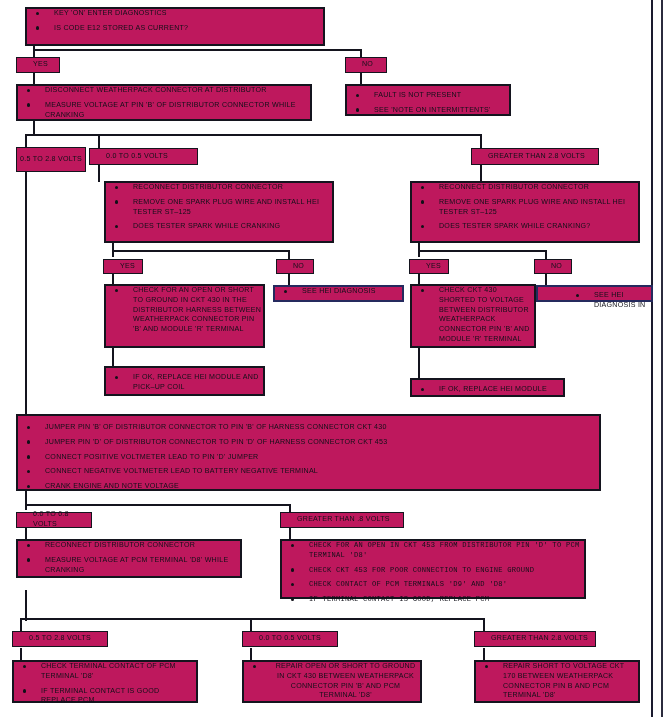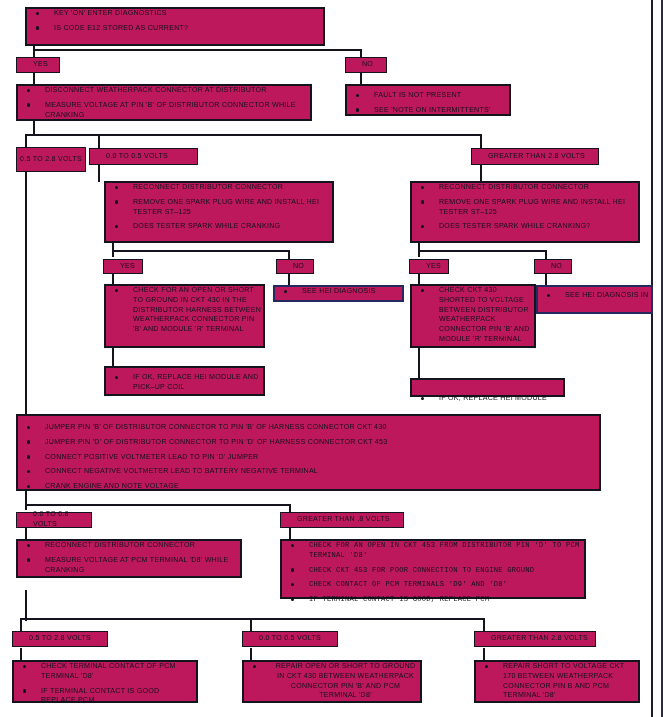--- a/index.html
+++ b/index.html
@@ -222,34 +222,34 @@
       <li>SEE HEI DIAGNOSIS</li>
     </ul>
   </div>
 
   <div class="box" style="left:410px; top:284px; width:126px; height:64px;">
     <ul class="blist inner">
       <li>CHECK CKT 430 SHORTED TO VOLTAGE BETWEEN DISTRIBUTOR WEATHERPACK CONNECTOR PIN 'B' AND MODULE 'R' TERMINAL</li>
     </ul>
   </div>
 
-  <div class="box blue" style="left:536px; top:285px; width:117px; height:29px;">
+  <div class="box blue" style="left:536px; top:285px; width:117px; height:17px;padding-left:29px;">
     <ul class="blist" style="padding-top:4px;">
       <li>SEE HEI DIAGNOSIS IN</li>
     </ul>
   </div>
 
   <div class="box" style="left:104px; top:366px; width:161px; height:30px;">
     <ul class="blist inner tight">
       <li>IF OK, REPLACE HEI MODULE AND PICK–UP COIL</li>
     </ul>
   </div>
 
   <div class="box" style="left:410px; top:378px; width:155px; height:19px;">
-    <ul class="blist" style="padding-top:14px;">
+    <ul class="blist" style="padding-top:5px;">
       <li>IF OK, REPLACE HEI MODULE</li>
     </ul>
   </div>
 
   <div class="box" style="left:16px; top:414px; width:585px; height:77px;">
     <ul class="blist inner" style="padding-top:7px;">
       <li>JUMPER PIN 'B' OF DISTRIBUTOR CONNECTOR TO PIN 'B' OF HARNESS CONNECTOR CKT 430</li>
       <li>JUMPER PIN 'D' OF DISTRIBUTOR CONNECTOR TO PIN 'D' OF HARNESS CONNECTOR CKT 453</li>
       <li>CONNECT POSITIVE VOLTMETER LEAD TO PIN 'D' JUMPER</li>
       <li>CONNECT NEGATIVE VOLTMETER LEAD TO BATTERY NEGATIVE TERMINAL</li>

